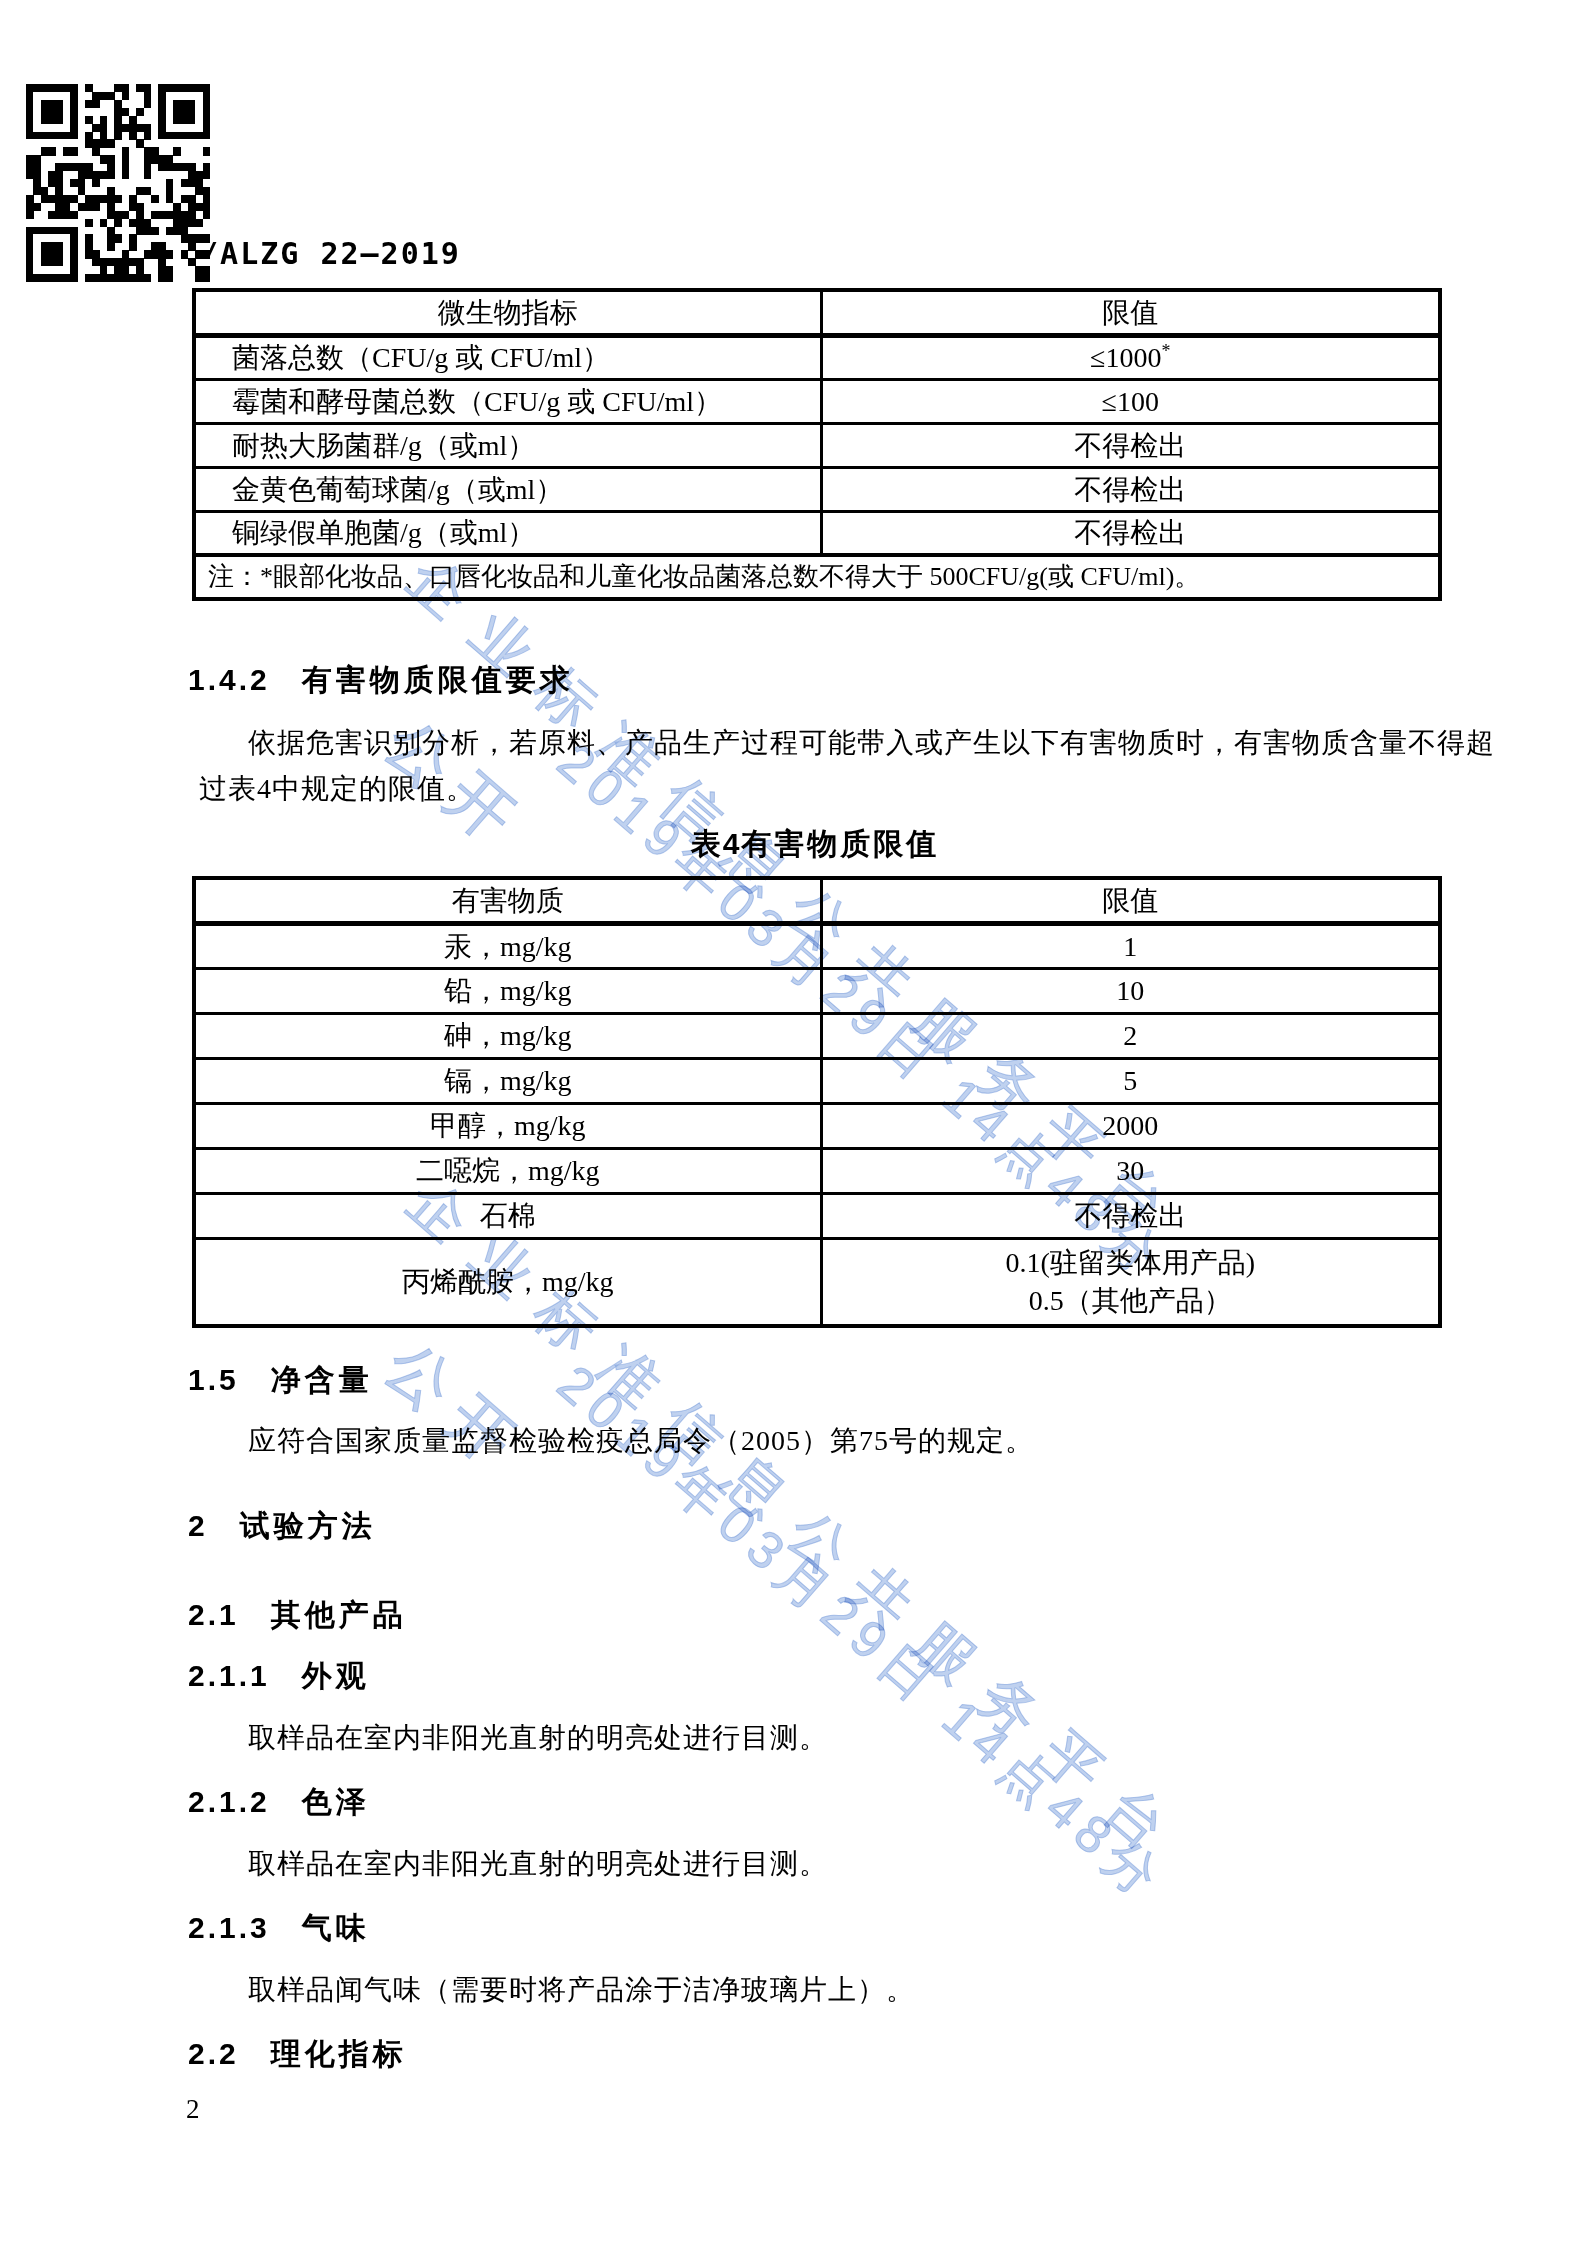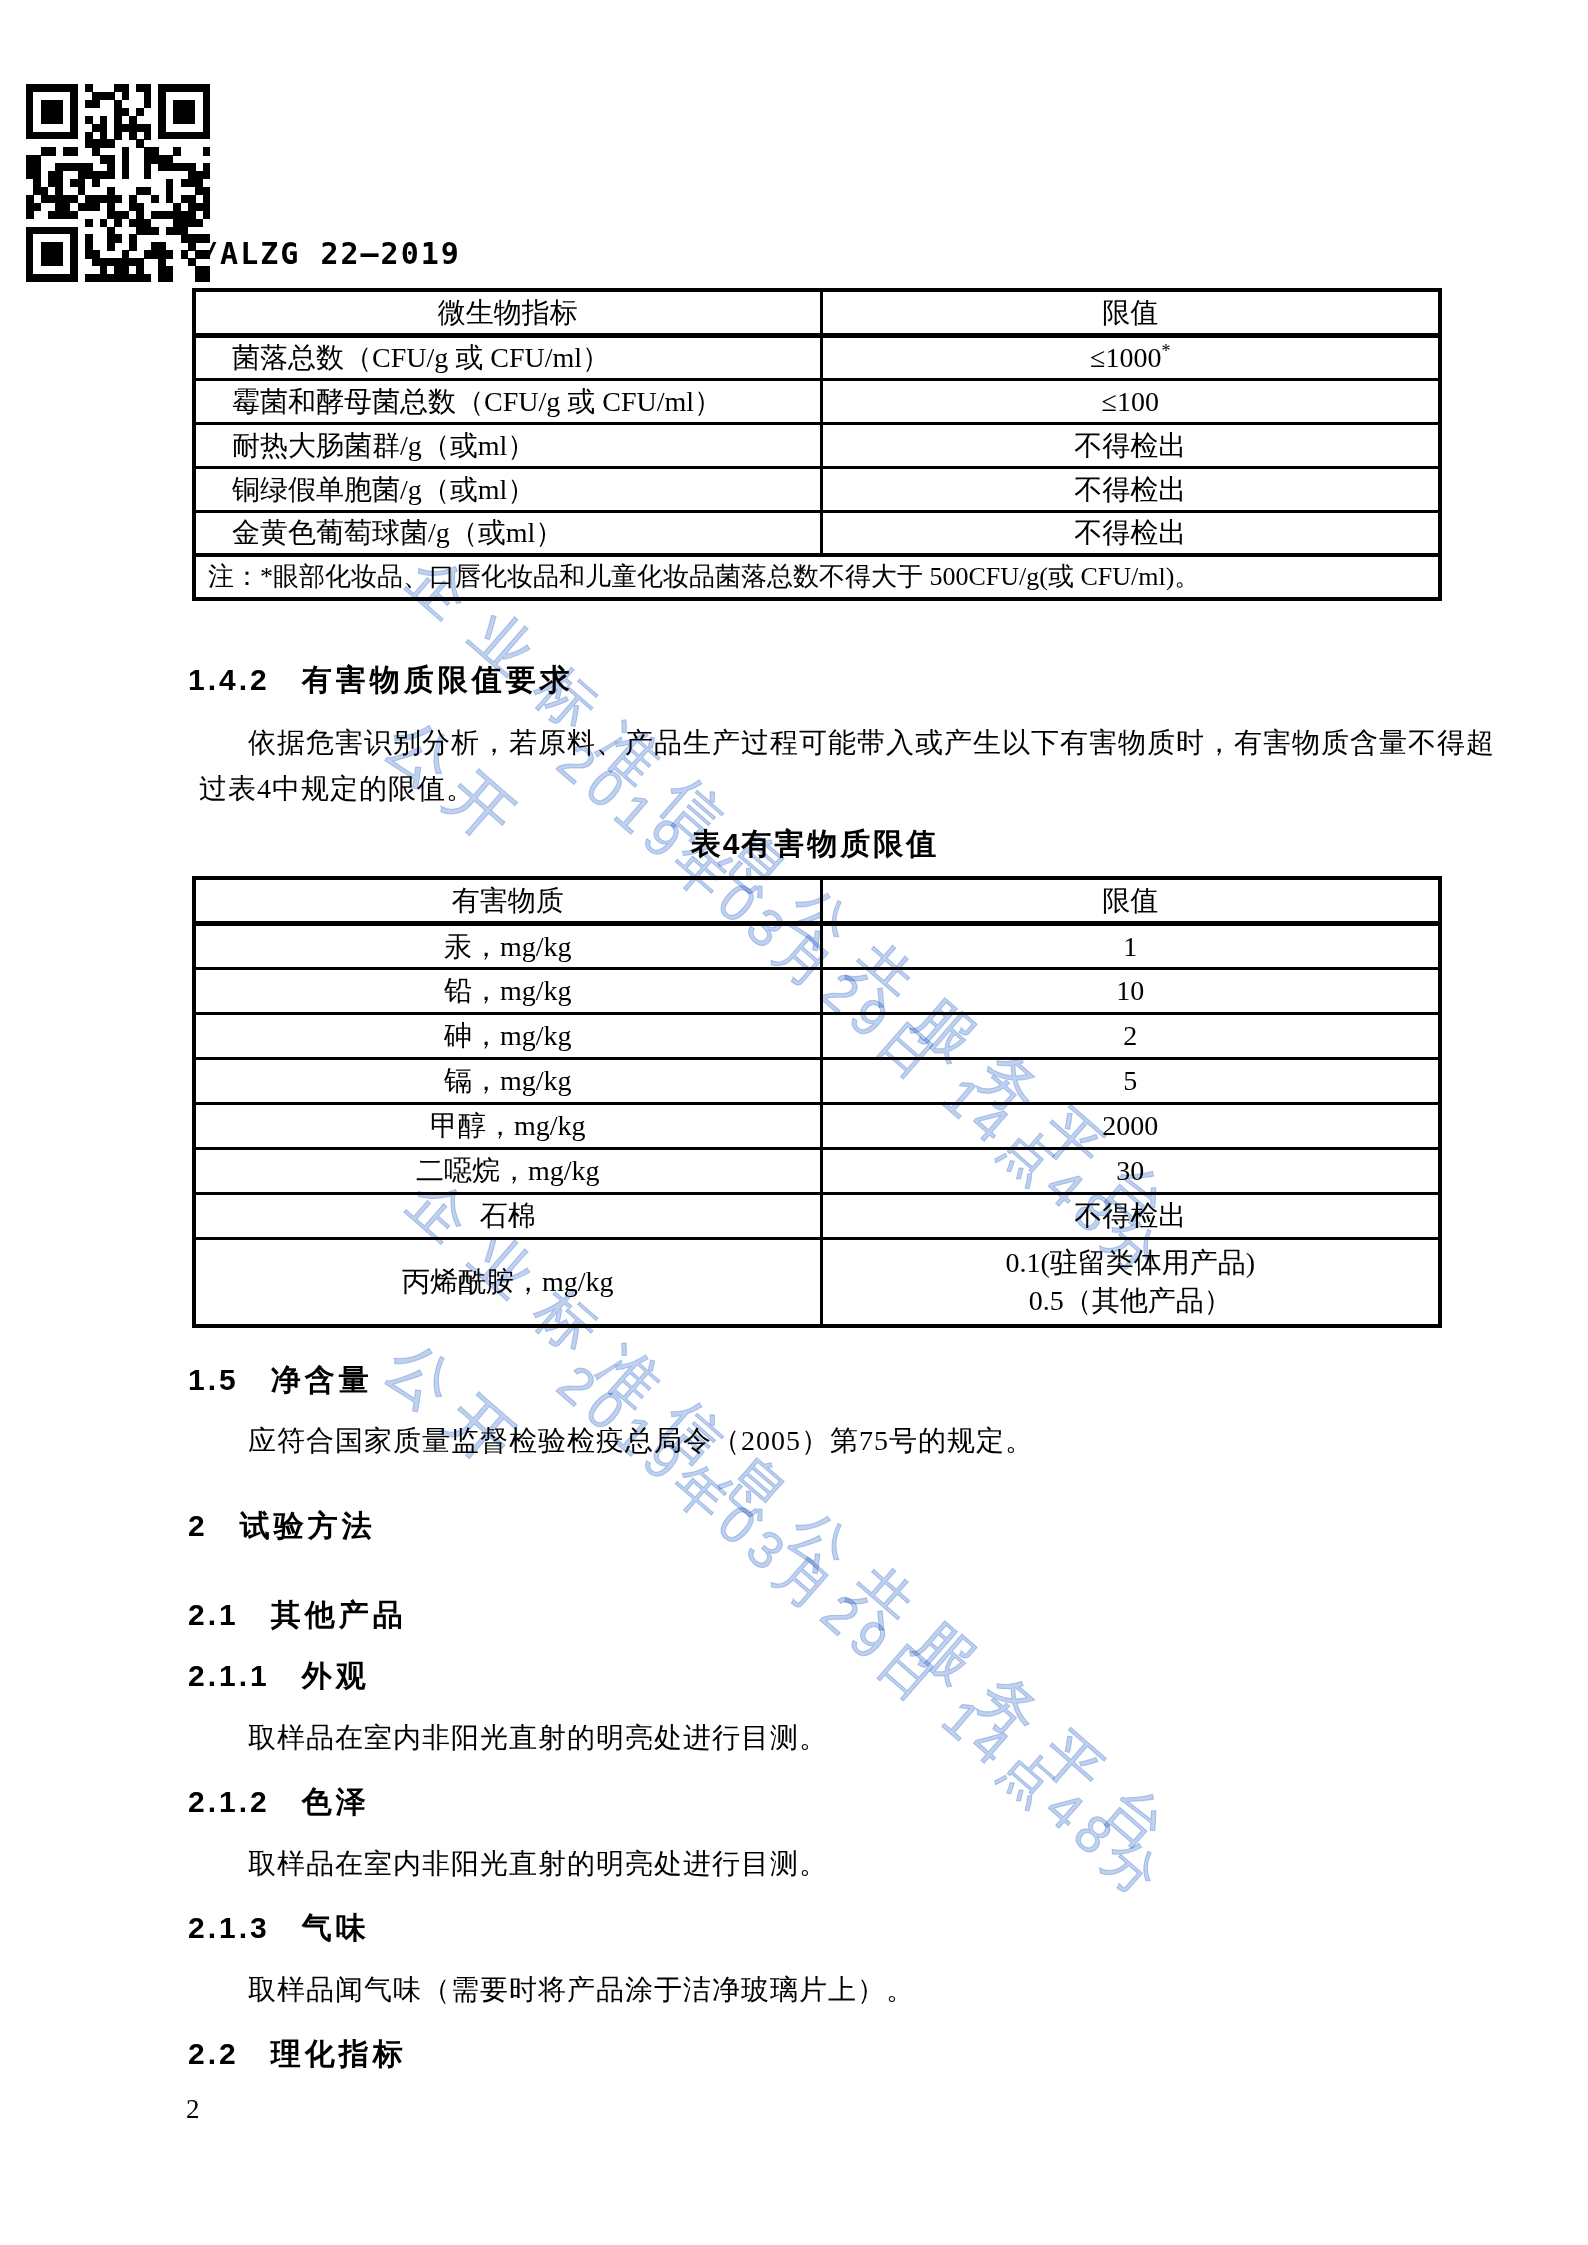--- a/index.html
+++ b/index.html
@@ -352,25 +352,25 @@
       </tr>
       <tr>
         <td class="c0">霉菌和酵母菌总数（CFU/g 或 CFU/ml）</td>
         <td class="c1">≤100</td>
       </tr>
       <tr>
         <td class="c0">耐热大肠菌群/g（或ml）</td>
         <td class="c1">不得检出</td>
       </tr>
       <tr>
+        <td class="c0">金黄色葡萄球菌/g（或ml）</td>
+        <td class="c1">不得检出</td>
+      </tr>
+      <tr>
         <td class="c0">铜绿假单胞菌/g（或ml）</td>
-        <td class="c1">不得检出</td>
-      </tr>
-      <tr>
-        <td class="c0">金黄色葡萄球菌/g（或ml）</td>
         <td class="c1">不得检出</td>
       </tr>
       <tr>
         <td class="note" colspan="2">注：*眼部化妆品、口唇化妆品和儿童化妆品菌落总数不得大于 500CFU/g(或 CFU/ml)。</td>
       </tr>
     </tbody>
   </table>
 
   <div class="h" style="top:660px">
     <span class="hnum">1.4.2</span><span class="htxt">有害物质限值要求</span>

